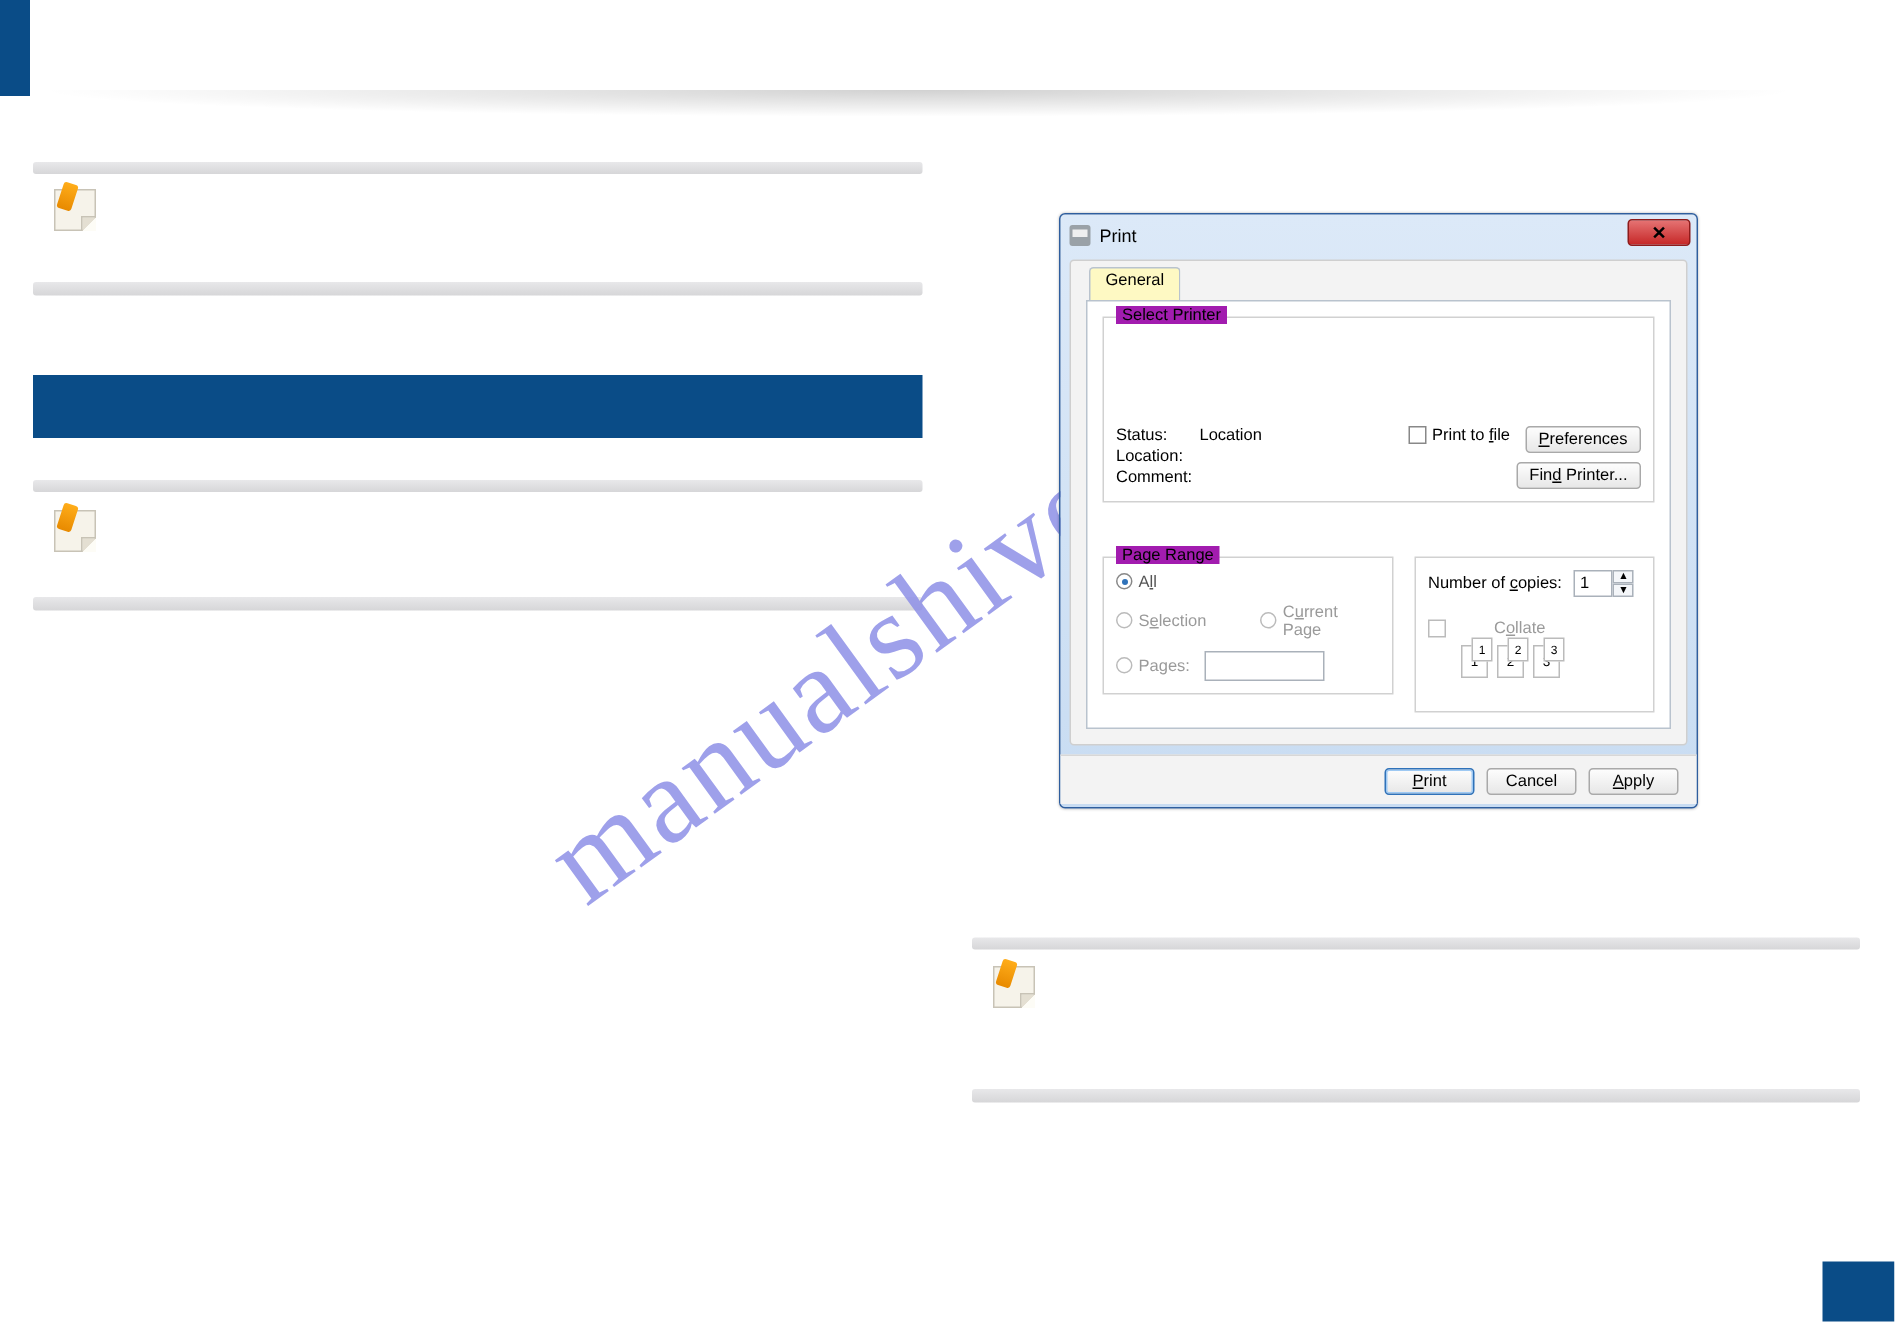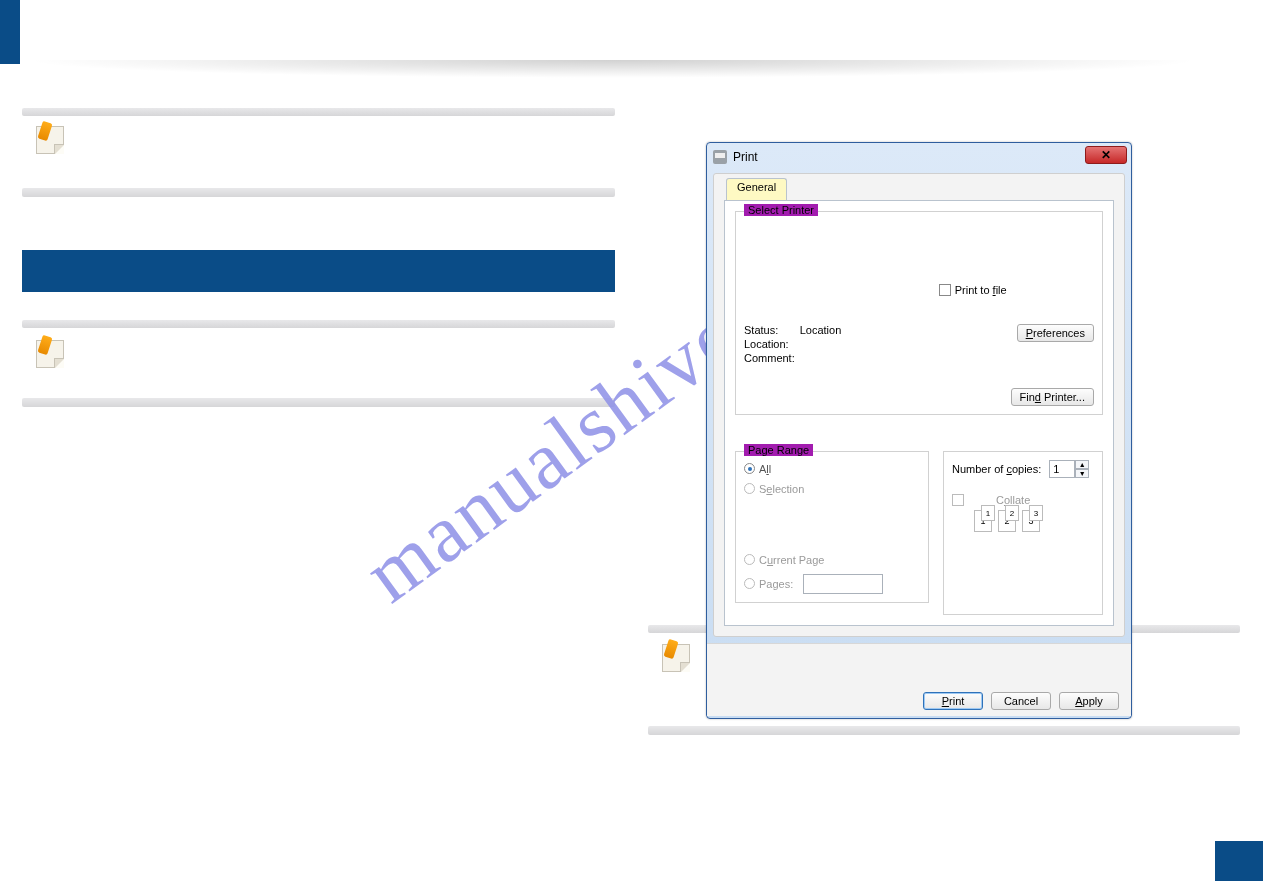--- a/index.html
+++ b/index.html
@@ -45,21 +45,21 @@
 
 .grp { border:1px solid #d1d1d1; padding:8px; position:relative; margin-bottom:12px; }
 .grp-lab { position:absolute; top:-8px; left:8px; background:#a21caf; padding:0 4px; font-size:11px; }
 .printer-list { height:62px; }
 
 .sp-row { display:flex; justify-content:space-between; align-items:center; font-size:11px; margin-top:2px; }
 .sp-left { display:flex; gap:30px; }
 .sp-col { min-width:140px; }
 .sp-col div { margin-bottom:2px; }
 
-.btn { font-size:11px; padding:2px 8px; background:linear-gradient(#fdfdfd,#e7e7e7); border:1px solid #a9a9a9; border-radius:3px; cursor:pointer; display:inline-block; min-width:60px; text-align:center;margin-top:40px; }
+.btn { font-size:11px; padding:2px 8px; background:linear-gradient(#fdfdfd,#e7e7e7); border:1px solid #a9a9a9; border-radius:3px; cursor:pointer; display:inline-block; min-width:60px; text-align:center; }
 .btn.primary { border-color:#2f72b9; box-shadow: 0 0 0 1px #9ec9f3 inset; }
 .lbl { font-size:11px; }
 .chk { display:inline-flex; align-items:center; gap:4px; font-size:11px; }
 .chkbox { width:12px; height:12px; border:1px solid #888; display:inline-block; background:#fff; }
 .radio { display:inline-flex; align-items:center; gap:4px; font-size:11px; color:#555; }
 .radio.disabled { color:#9a9a9a; }
 .rdot { width:11px; height:11px; border:1px solid #888; border-radius:50%; display:inline-block; background:#fff; position:relative; }
 .rdot.sel::after { content:""; position:absolute; left:2.5px; top:2.5px; width:4px; height:4px; background:#2f72b9; border-radius:50%; }
 .rdot.dis { border-color:#bbb; }
 
@@ -167,21 +167,21 @@
 
       <div class="two-col">
         <div class="col-l grp page-range">
           <div class="grp-lab">Page Range</div>
 
           <label class="radio">
             <span class="rdot sel"></span>
             <span>A<span class="u">l</span>l</span>
           </label>
 
-          <div style="display:flex; gap:51px;flex-direction:column;">
+          <div style="display:flex; gap:36px;">
             <label class="radio disabled">
               <span class="rdot dis"></span>
               <span>S<span class="u">e</span>lection</span>
             </label>
             <label class="radio disabled">
               <span class="rdot dis"></span>
               <span>C<span class="u">u</span>rrent Page</span>
             </label>
           </div>
 

